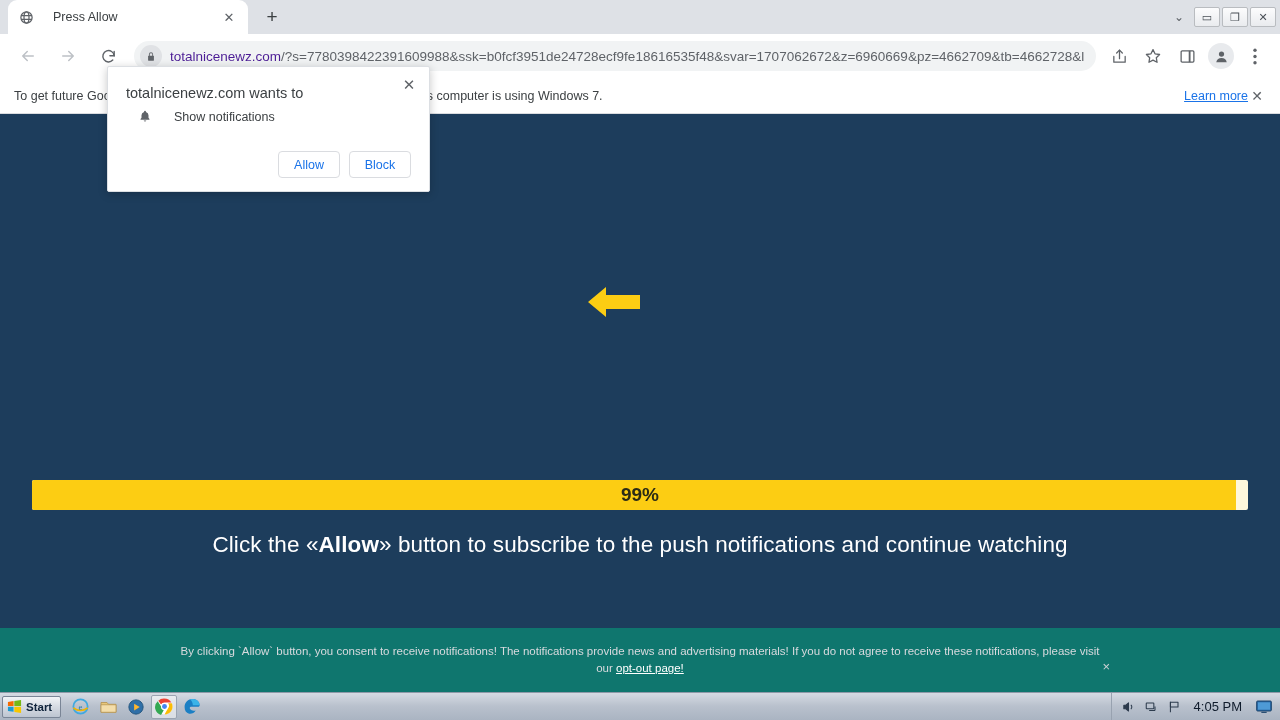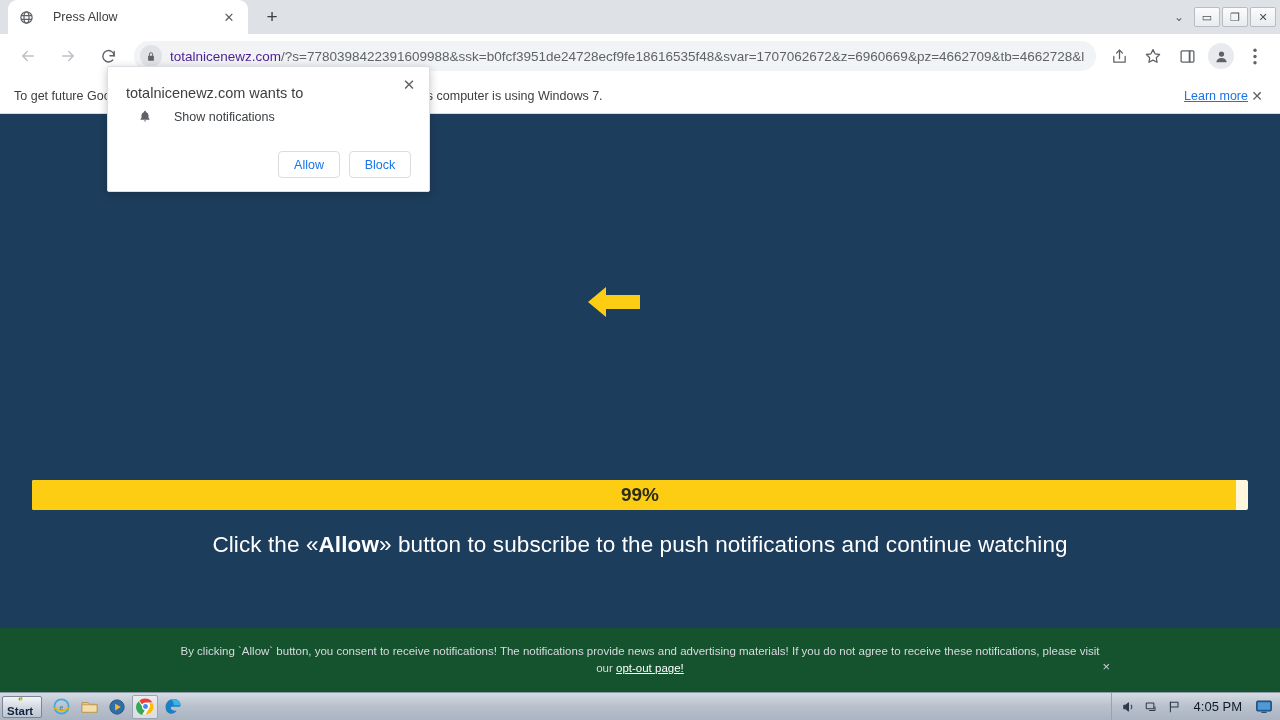--- a/index.html
+++ b/index.html
@@ -152,21 +152,21 @@
   }
   .headline {
     position: absolute; top: 418px; left: 0; right: 0;
     text-align: center; color: #ffffff;
     font-size: 22.5px; font-weight: 300; letter-spacing: .1px;
   }
   .headline b { font-weight: 700; }
 
   .consent {
     position: absolute; left: 0; right: 0; bottom: 0; height: 64px;
-    background: #14532d; color: #d8dade;
+    background: #0f766e; color: #d8dade;
     display: flex; align-items: center; justify-content: center;
     text-align: center; font-size: 11.5px; line-height: 17px;
     padding: 0 150px;
   }
   .consent a { color: #ffffff; text-decoration: underline; }
   .consent-inner { max-width: 930px; }
   .consent-close {
     position: absolute; right: 170px; top: 30px;
     color: #cfd2d6; font-size: 13px;
   }
@@ -184,21 +184,20 @@
     background: linear-gradient(#d6dbe3, #b9c1cd 48%, #aab4c2);
     border-top: 1px solid #8e99a8;
     display: flex; align-items: center; padding: 0 2px;
   }
   .start-btn {
     display: flex; align-items: center; gap: 4px;
     height: 22px; padding: 0 8px 0 4px; margin-right: 6px;
     border: 1px solid #7a8596;
     background: linear-gradient(#f2f4f7,#d5dae2 50%,#bdc5d1);
     border-radius: 2px;
-    flex-direction: column;
   }
   .start-label { font-size: 11.5px; font-weight: bold; color: #10243c; }
   .qlaunch { display: flex; align-items: center; gap: 2px; }
   .ql-item {
     width: 26px; height: 24px; display: flex;
     align-items: center; justify-content: center; border-radius: 2px;
   }
   .ql-item.active { border: 1px solid #9aa4b2; background: rgba(255,255,255,.55); }
   .tray {
     margin-left: auto; display: flex; align-items: center; gap: 8px;

